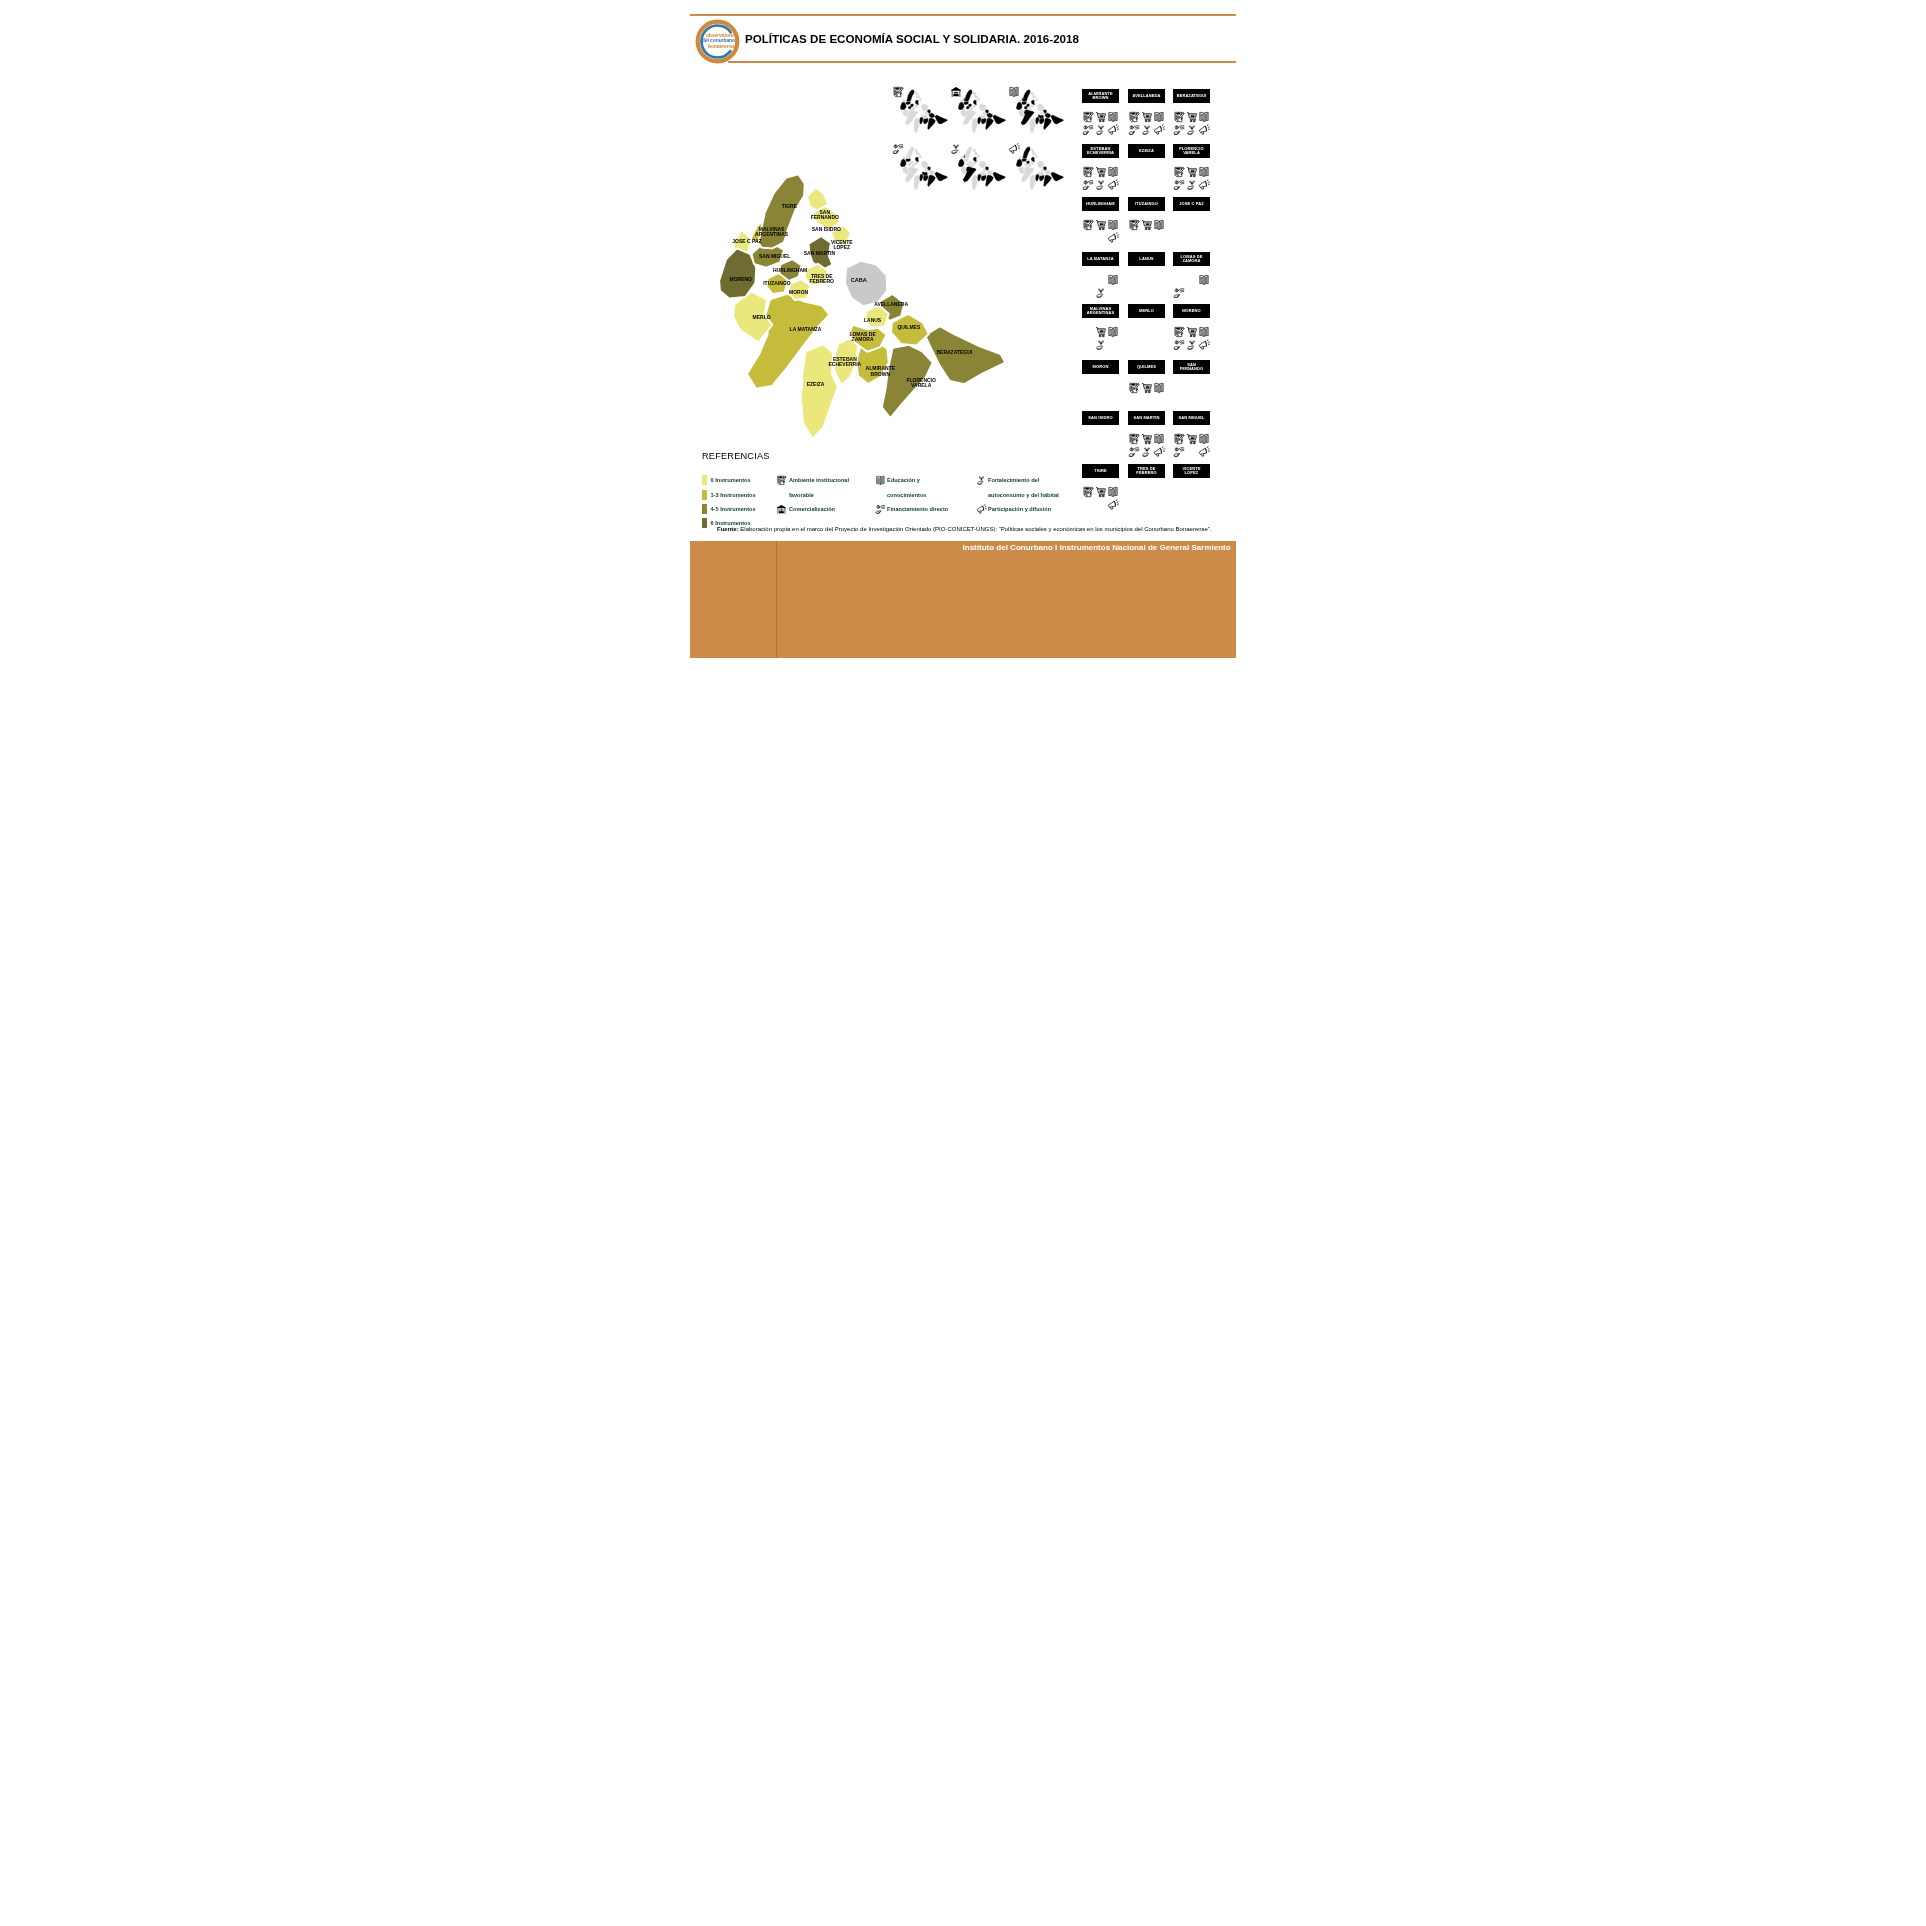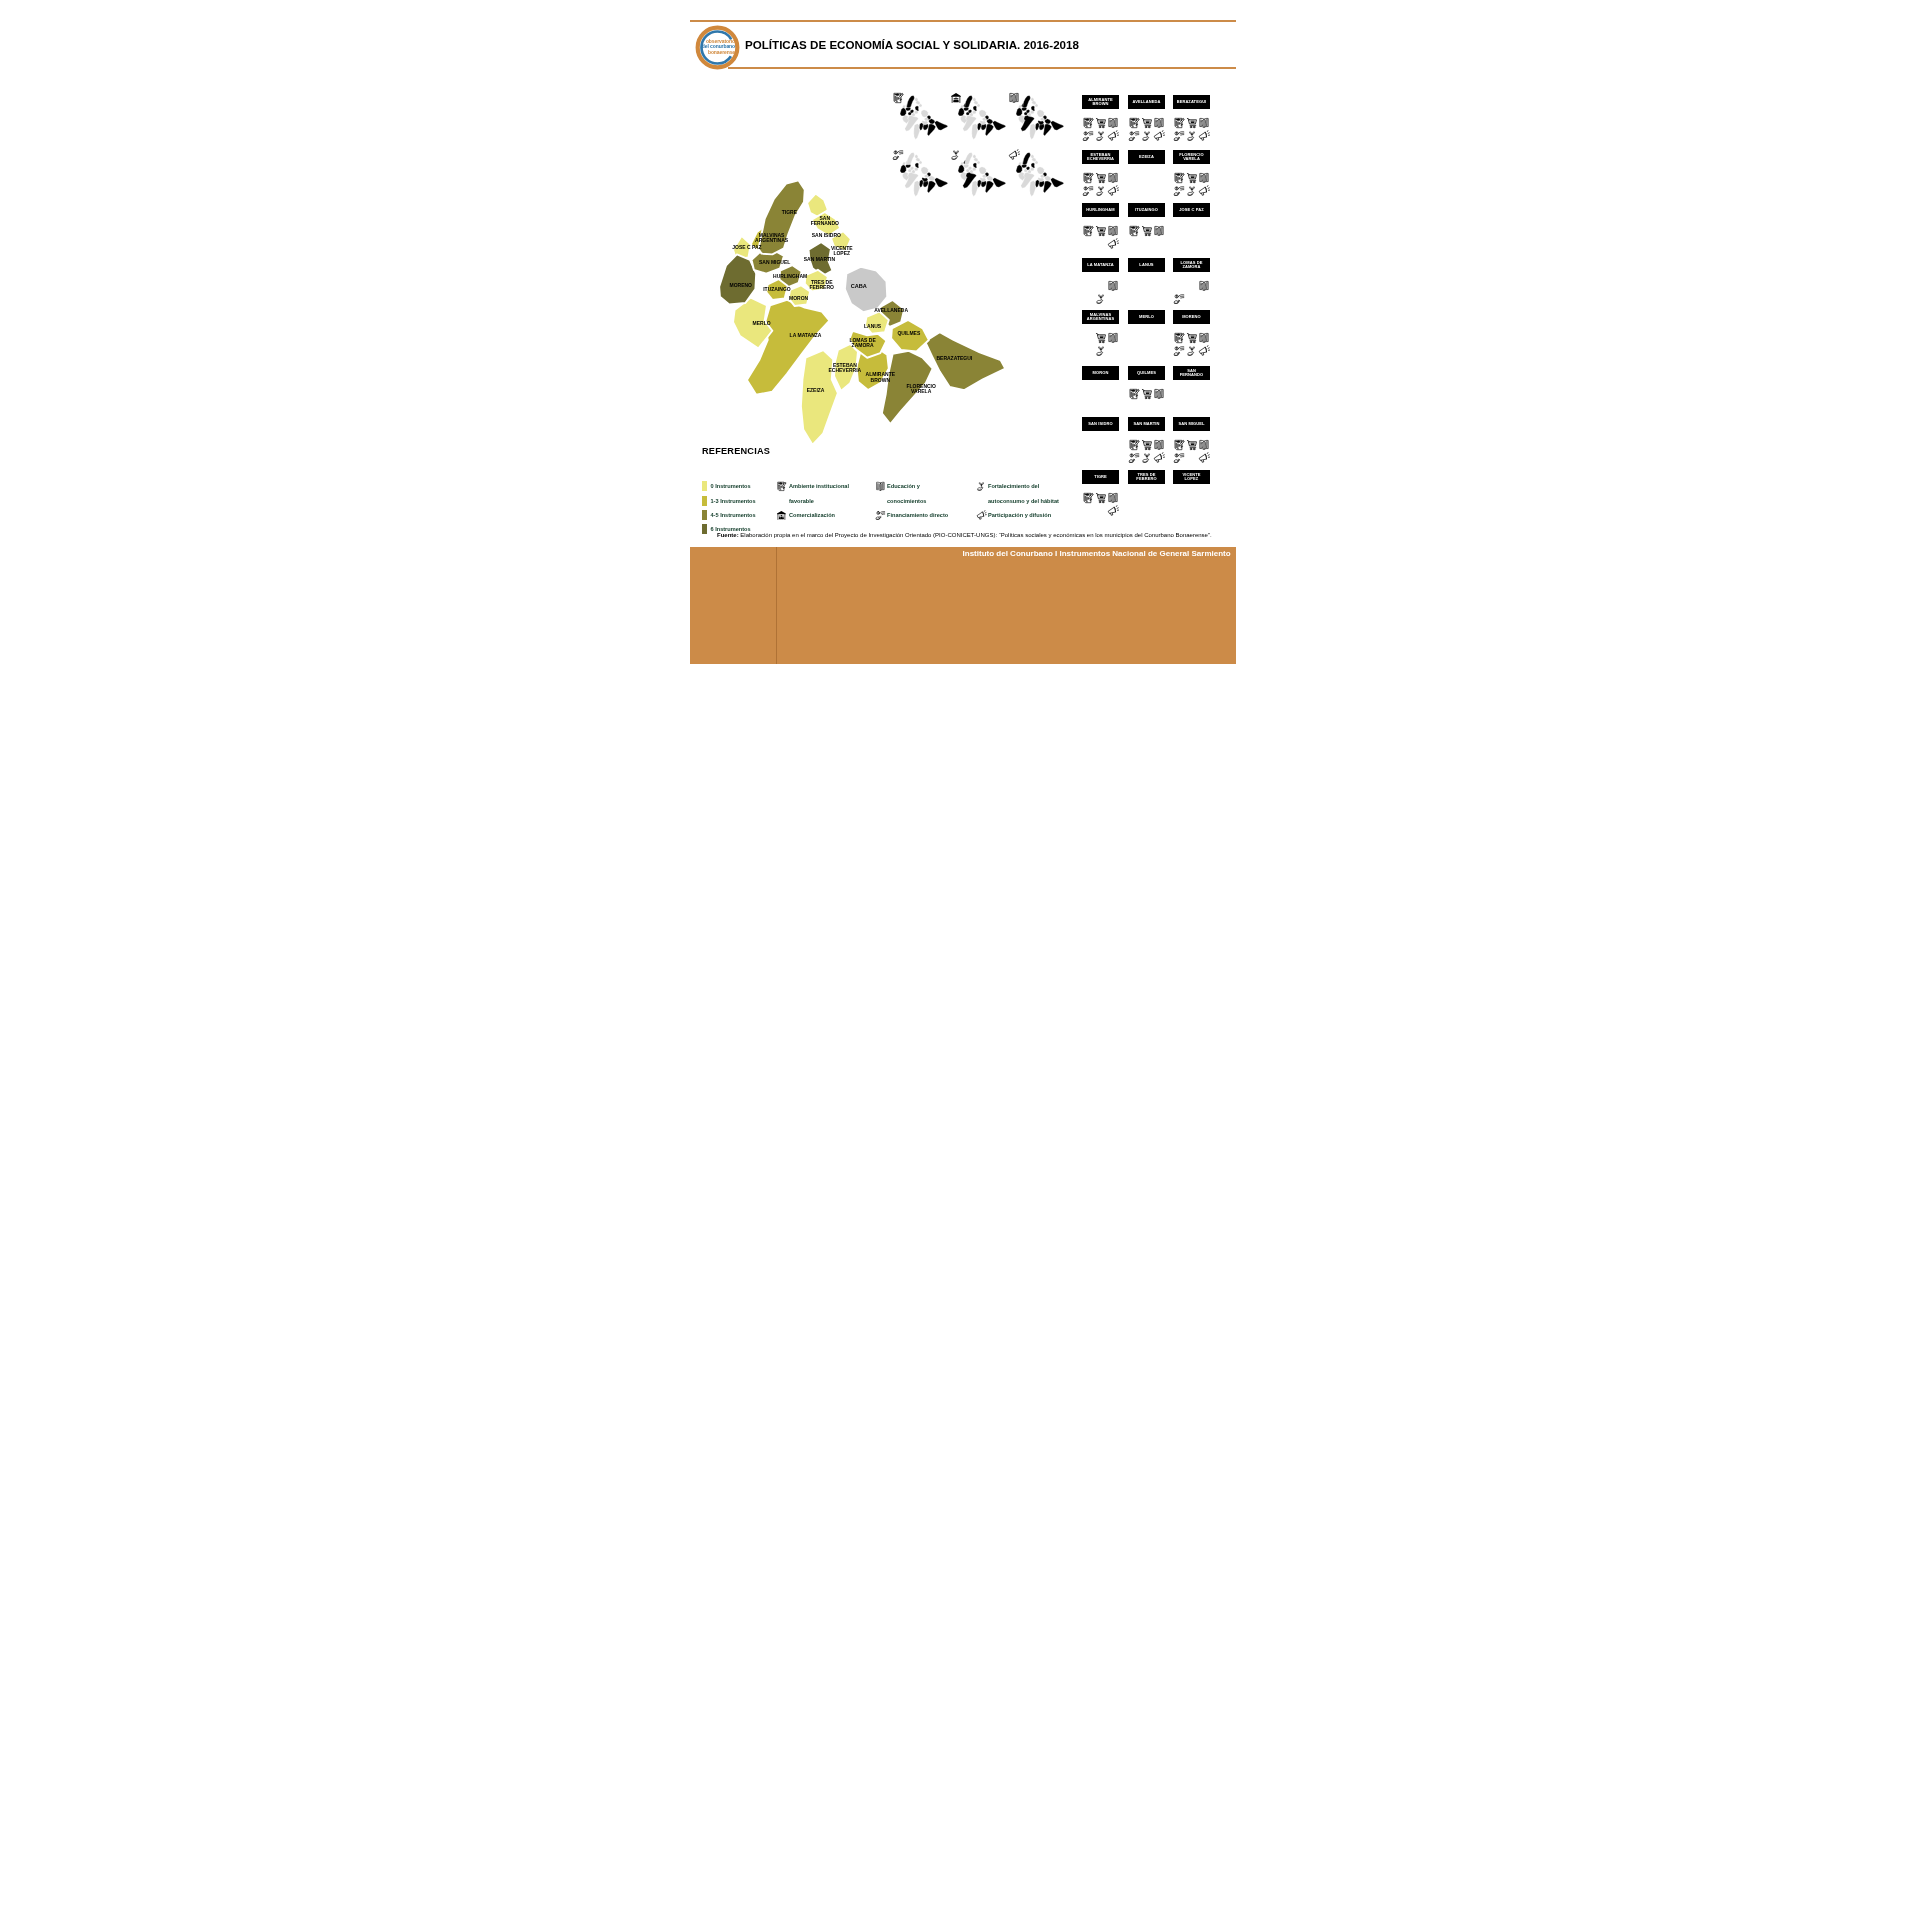--- a/index.html
+++ b/index.html
@@ -1,17 +1,17 @@
 <!DOCTYPE html>
 <html lang="es" style="--orange: #CC8B48; --logo-orange: #D0883C; --logo-blue: #2F77AB; --legend-green: #16402E;font-size:6.2px"><head>
 <meta charset="utf-8">
 <title>Políticas de Economía Social y Solidaria 2016-2018</title>
 <style>
   html,body{margin:0;padding:0;background:#fff;}
-  .page{position:relative;width:546px;height:648px;margin:16px auto;background:#fff;
+  .page{position:relative;width:546px;height:648px;margin:10px auto;background:#fff;
         font-family:"Liberation Sans",sans-serif;overflow:hidden;}
   .abs{position:absolute;}
   .bar{position:absolute;background:var(--orange,#CC8B48);}
   #bar-top{left:0;right:0;top:4.2px;height:1.9px;}
   #bar-accent{left:38px;right:0;top:51px;height:1.9px;}
 
   
   #logo{left:5px;top:8.9px;width:45px;height:45px;}
   #logo-text{position:absolute;left:0;top:0;width:40px;height:45px;text-align:right;}
   #logo-text div{font-weight:bold;line-height:5.2px;font-size:5px;letter-spacing:-0.1px;}
@@ -31,21 +31,21 @@
   .muni-box{position:absolute;left:0;top:0;width:37px;height:14.3px;background:#000;color:#fff;
             font-weight:bold;font-size:4px;line-height:4.4px;display:flex;align-items:center;
             justify-content:center;text-align:center;letter-spacing:0.1px;}
   .icon-row{position:absolute;left:0;width:37px;height:12px;display:flex;justify-content:space-between;}
   .icon-row.r1{top:21.6px;}
   .icon-row.r2{top:35px;}
   .slot{width:12px;height:12px;}
   .gicon{width:12px;height:12px;}
 
   
-  #legend-title{left:12px;top:430px;font-size:9.2px;font-weight:bold;color:#000;letter-spacing:0.2px;}
+  #legend-title{left:12px;top:441px;font-size:9.2px;font-weight:normal;color:#000;letter-spacing:0.2px;}
   .lvl-row{position:absolute;left:12px;height:10px;display:flex;align-items:center;}
   .lvl-swatch{width:5px;height:10px;margin-right:3.5px;}
   .lvl-label,.leg-label{font-size:5.6px;font-weight:bold;color:var(--legend-green,#16402E);white-space:nowrap;}
   .leg-icon{position:absolute;width:10.8px;height:10.8px;}
   .leg-label{position:absolute;line-height:10.8px;}
 
   #fuente{left:27px;top:516px;width:501px;font-size:6px;color:#000;}
   #footer{left:0;right:0;top:531px;bottom:0;background:var(--orange,#CC8B48);}
   #footer-seam{position:absolute;left:86px;top:0;bottom:0;width:0.4px;background:rgba(120,70,20,.35);}
   #footer-text{position:absolute;right:5.4px;top:0;height:15.4px;line-height:14.6px;color:#fff;

